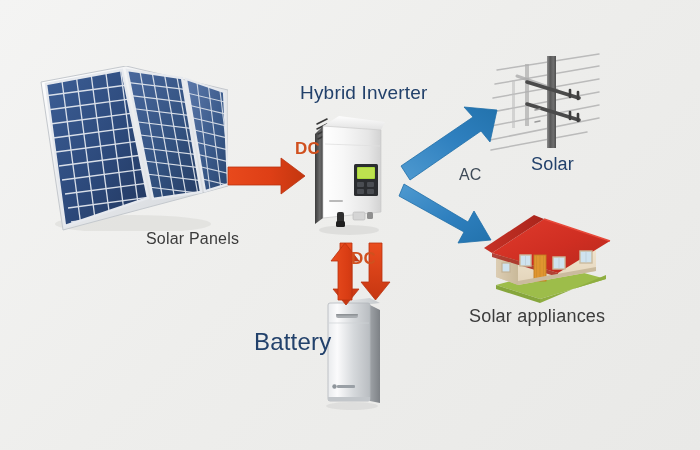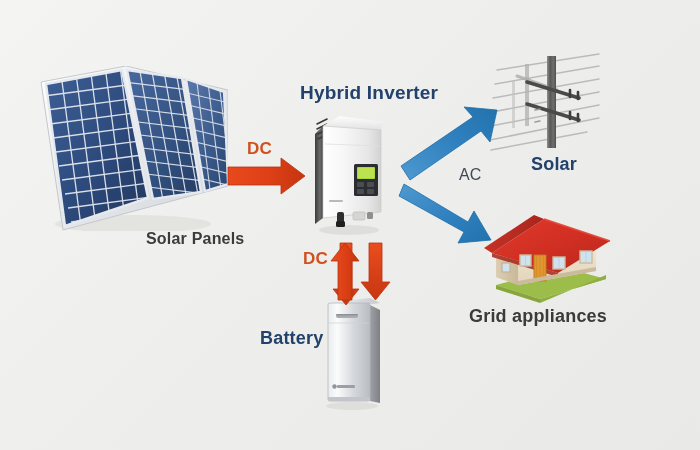--- a/index.html
+++ b/index.html
@@ -16,25 +16,24 @@
     font-family: "Liberation Sans", sans-serif;
     -webkit-font-smoothing: antialiased;
   }
 
   
   .label {
     position: absolute;
     white-space: nowrap;
     font-family: "Liberation Sans", sans-serif;
     letter-spacing: .2px;
-    font-weight: bold;
   }
   .lbl-navy  { color: #22416b; }
   .lbl-dark  { color: #3b3b3b; }
-  .lbl-orange{ color: #d0501e; font-weight: 700; }
+  .lbl-orange{ color: #d0501e; font-weight: 700; margin-left: 48px; }
 
   
   #solar-panels {
     position: absolute;
     left: 38px;
     top: 66px;
     width: 190px;
     height: 165px;
   }
   #solar-panels svg { display:block; width:100%; height:100%; }
@@ -86,21 +85,21 @@
     width: 700px; height: 450px;
     pointer-events: none;
   }
   .arrow-layer svg { display:block; width:700px; height:450px; }
 
   
   #lbl-hybrid-inverter { left: 300px; top: 82px;  font-size: 19px; }
   #lbl-solar-panels    { left: 146px; top: 230px; font-size: 16px; text-align: right; }
   #lbl-grid            { left: 531px; top: 154px; font-size: 18px; }
   #lbl-home            { left: 469px; top: 306px; font-size: 18px; }
-  #lbl-battery         { left: 260px; top: 328px; font-size: 18px; }
+  #lbl-battery         { left: 254px; top: 328px; font-size: 24px; }
   #lbl-dc-1            { left: 247px; top: 139px; font-size: 17px; }
   #lbl-dc-2            { left: 303px; top: 249px; font-size: 17px; }
   #lbl-ac              { left: 459px; top: 166px; font-size: 16px; color:#3e4a57; font-weight:400;}
 </style>
 </head>
 <body>
 
 <div id="diagram">
 
   <div id="solar-panels">
@@ -402,21 +401,21 @@
         <line x1="47.5" y1="40" x2="47.5" y2="51"></line>
         <line x1="81" y1="42" x2="81" y2="54"></line>
         <line x1="108" y1="36" x2="108" y2="48"></line>
       </g>
 
       <rect x="24" y="48" width="8" height="9" fill="#cfe3ef" stroke="#c3b296" stroke-width="1.2"></rect>
 
       <polygon points="40,66 118,52 118,56 40,70" fill="#cbbb9e"></polygon>
     </svg>
   </div>
-  <div class="label lbl-dark" id="lbl-home">Grid appliances</div>
+  <div class="label lbl-dark" id="lbl-home">Solar appliances</div>
 
   <div class="arrow-layer">
     <svg viewBox="0 0 700 450" xmlns="http://www.w3.org/2000/svg">
       <defs>
         <linearGradient id="dcGrad" x1="0" y1="0" x2="1" y2="0">
           <stop offset="0%" stop-color="#e8491c"></stop>
           <stop offset="55%" stop-color="#de3f16"></stop>
           <stop offset="100%" stop-color="#c3360f"></stop>
         </linearGradient>
         <linearGradient id="dcGradV" x1="0" y1="0" x2="0" y2="1">

